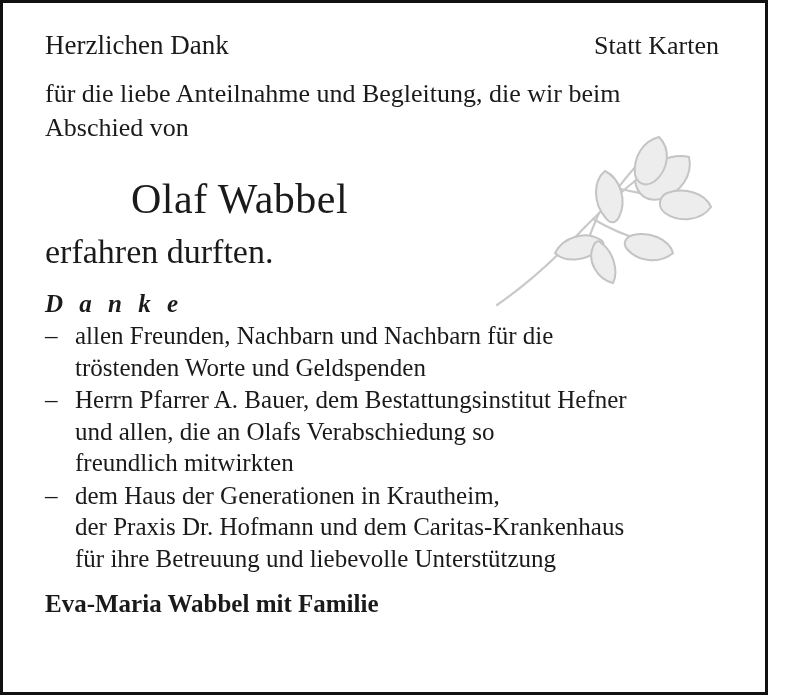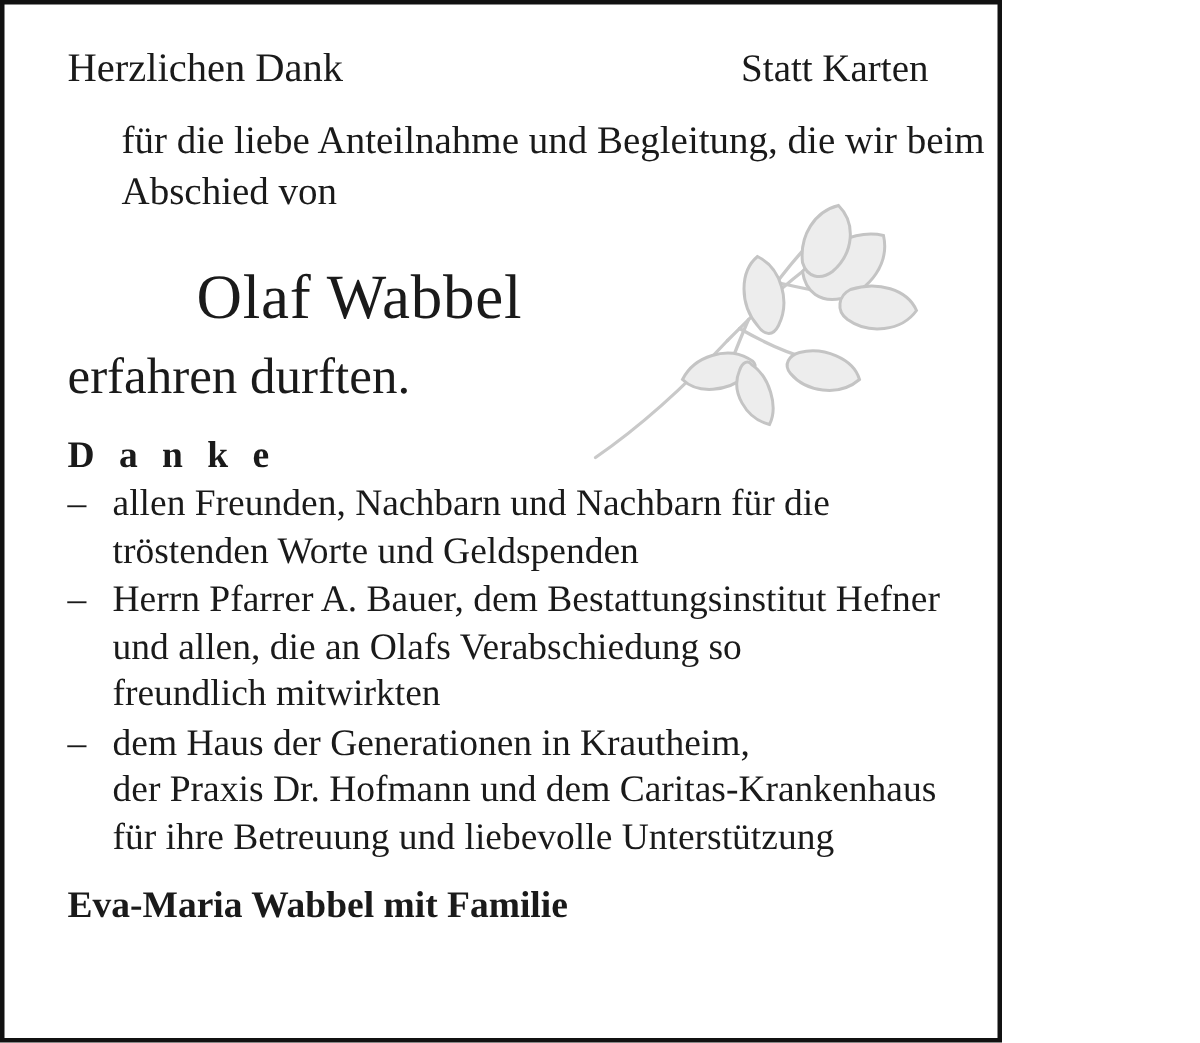--- a/index.html
+++ b/index.html
@@ -10,21 +10,21 @@
   body {
     width: 800px;
     height: 695px;
     font-family: "Liberation Serif", serif;
     color: #1a1a1a;
     overflow: hidden;
   }
   .notice {
     position: relative;
     box-sizing: border-box;
-    width: 668px;
+    width: 768px;
     height: 695px;
     border: 3px solid #111111;
     padding: 26px 40px 20px 42px;
     background: #ffffff;
   }
   .top-row {
     display: flex;
     justify-content: space-between;
     align-items: baseline;
     font-size: 27px;
@@ -38,40 +38,40 @@
     padding-right: 6px;
   }
   .lead {
     margin-top: 16px;
     font-size: 26px;
     line-height: 1.28;
     max-width: 700px;
   }
   .lead div {
     white-space: nowrap;
-    margin-left: 36px;
   }
   .deceased-name {
     margin: 32px 0 6px 0;
     font-size: 42px;
     line-height: 1.1;
     padding-left: 86px;
     letter-spacing: 0.5px;
   }
   .after-name {
     font-size: 34px;
     line-height: 1.3;
     margin-top: 8px;
   }
   .danke {
     font-size: 25px;
     font-weight: bold;
     letter-spacing: 5px;
     margin-top: 16px;
     margin-bottom: 2px;
+    font-style: italic;
   }
   ul.thanks {
     list-style: none;
     margin: 0;
     padding: 0;
     font-size: 25px;
     line-height: 1.26;
   }
   ul.thanks > li {
     position: relative;

